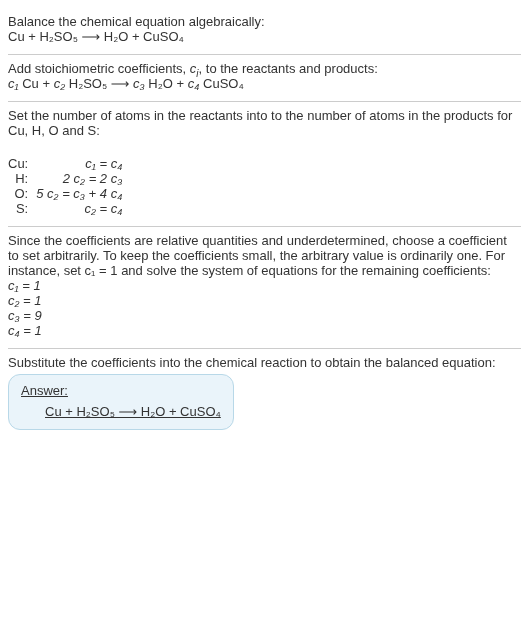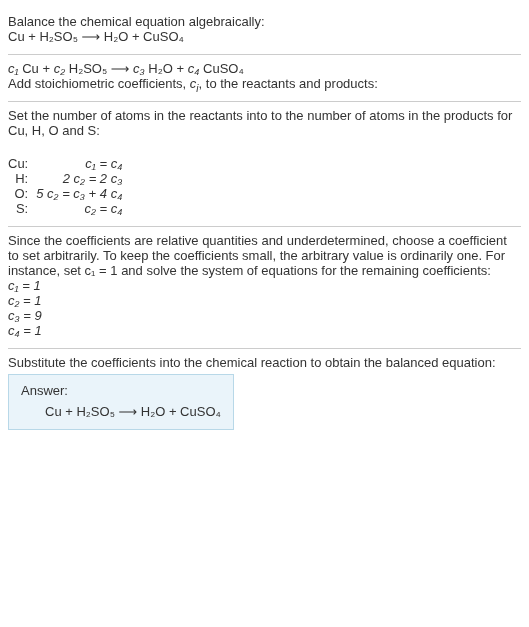--- a/index.html
+++ b/index.html
@@ -30,24 +30,25 @@
     white-space: nowrap;
     text-align: right;
   }
   .eq-table td.lbl {
     text-align: right;
     padding-right: 8px;
   }
   .answer-box {
     border: 1px solid #b8d8e8;
     background: #eaf4fa;
-    border-radius: 0;
+    border-radius: 12px;
     padding: 8px 12px 10px 12px;
     display: inline-block;
     margin-top: 4px;
+    text-decoration: underline;
   }
   .answer-title {
     margin-bottom: 6px;
   }
   sub {
     font-size: 10px;
     vertical-align: sub;
     line-height: 0;
   }
   .sub-i {
@@ -58,24 +59,24 @@
 <body>
 
 <div class="section">
   <div>Balance the chemical equation algebraically:</div>
   <div>Cu + H₂SO₅  ⟶  H₂O + CuSO₄</div>
 </div>
 <hr class="hr">
 
 <div class="section">
   <div>
-    <span class="sub-i">c₁</span><span> Cu + </span><span class="sub-i">c₂</span><span> H₂SO₅  ⟶  </span><span class="sub-i">c₃</span><span> H₂O + </span><span class="sub-i">c₄</span><span> CuSO₄</span>
+    <span>Add stoichiometric coefficients, </span><span class="sub-i">c</span><sub class="sub-i">i</sub><span>, to the reactants and products:</span>
   </div>
   <div>
-    <span>Add stoichiometric coefficients, </span><span class="sub-i">c</span><sub class="sub-i">i</sub><span>, to the reactants and products:</span>
+    <span class="sub-i">c₁</span><span> Cu + </span><span class="sub-i">c₂</span><span> H₂SO₅  ⟶  </span><span class="sub-i">c₃</span><span> H₂O + </span><span class="sub-i">c₄</span><span> CuSO₄</span>
   </div>
 </div>
 <hr class="hr">
 
 <div class="section">
   <div>Set the number of atoms in the reactants into to the number of atoms in the products for Cu, H, O and S:</div>
   <table class="eq-table">
     <tbody>
         <tr>
       <td class="lbl">Cu:</td>

